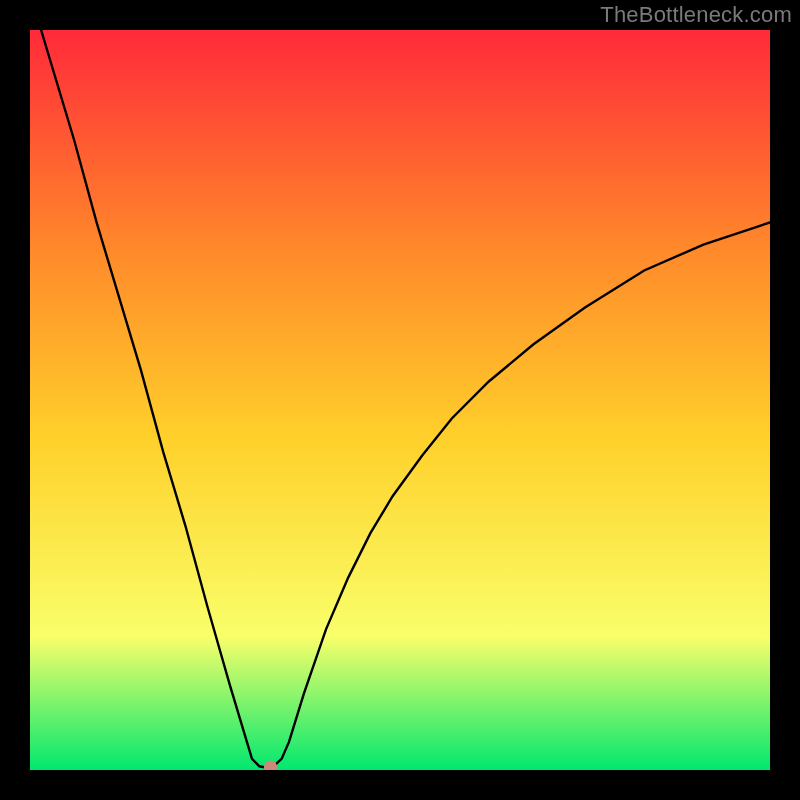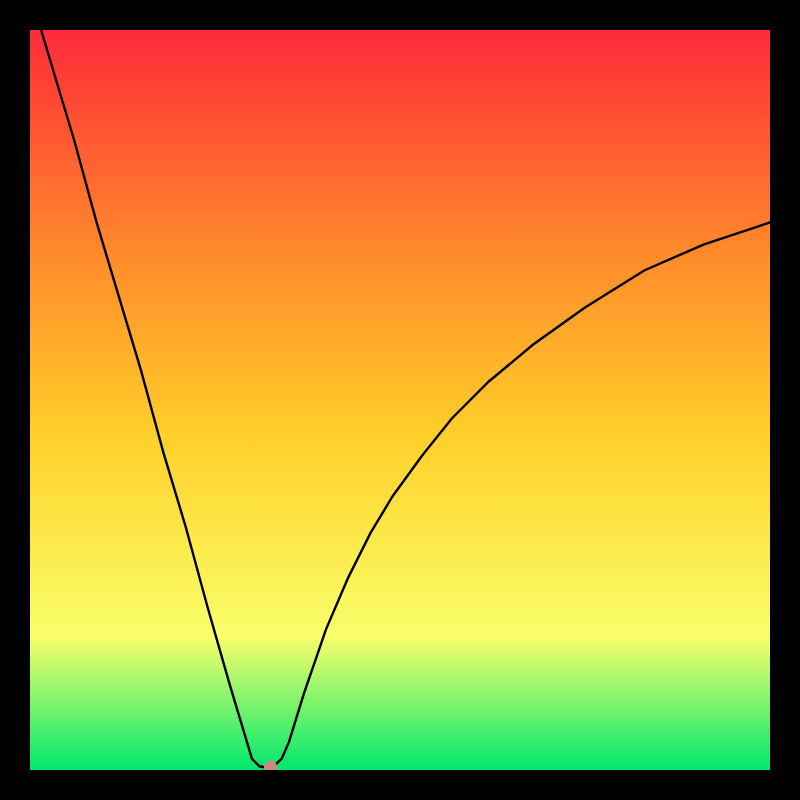--- a/index.html
+++ b/index.html
@@ -36,20 +36,21 @@
   }
   .plot svg {
     display: block;
   }
 </style>
 </head>
 <body>
 
 <div class="container">
 
+  <div class="watermark">TheBottleneck.com</div>
 
   <div class="plot">
     <svg id="chart-svg" width="740" height="740" viewBox="0 0 740 740">
       <defs>
         <linearGradient id="bg-grad" x1="0" y1="0" x2="0" y2="1">
           <stop id="g0" offset="0%" stop-color="#ff2a3a"></stop>
           <stop id="g1" offset="30%" stop-color="#ff8a2a"></stop>
           <stop id="g2" offset="55%" stop-color="#ffd02a"></stop>
           <stop id="g3" offset="82%" stop-color="#f9ff6a"></stop>
           <stop id="g4" offset="100%" stop-color="#00e86f"></stop>

